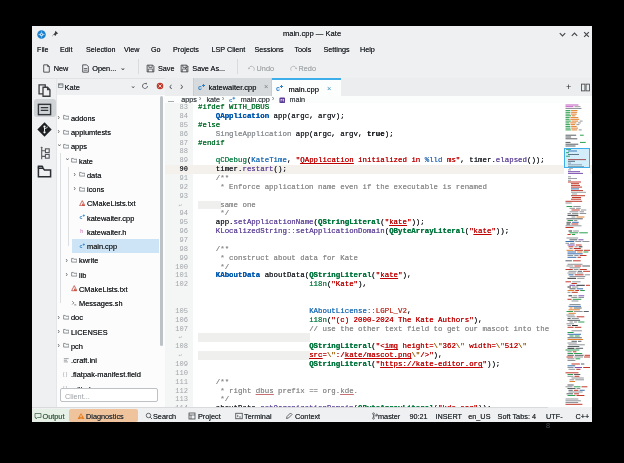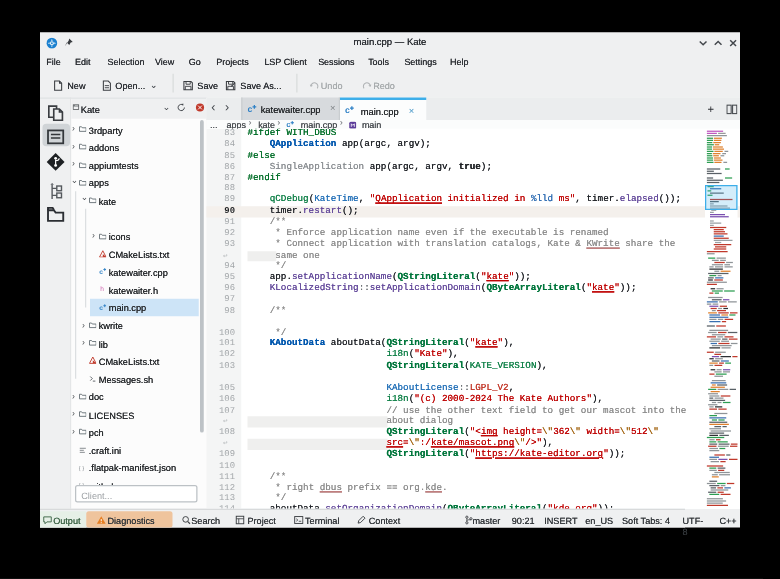--- a/index.html
+++ b/index.html
@@ -189,29 +189,20 @@
         <rect x="9" y="3" width="4" height="4" fill="none" stroke="#55595e" stroke-width="1.2"></rect>
         <rect x="9" y="9" width="4" height="4" fill="none" stroke="#55595e" stroke-width="1.2"></rect>
         <path d="M3.5 2 5 0.5 6.5 2z" fill="#55595e"></path>
       </svg>
     <svg class="sbi" style="top:86px" viewBox="0 0 16 16">
         <path d="M1.5 4.5h5l1.5 2h6.5v7h-13z" fill="none" stroke="#2b2e33" stroke-width="1.6"></path>
         <path d="M1.5 4.5v-2h4l1 1.5" fill="none" stroke="#2b2e33" stroke-width="1.6"></path>
       </svg>
   </div>
   <div id="tree">
-<div class="trow" style="top:18.40px">
-        <span class="texp" style="left:0.5px">›</span>
-        <span class="ticonw" style="left:5.5px">
-          <svg class="ticon" viewBox="0 0 16 16">
-            <path d="M1.5 3.5h4l1.5 2h7.5v7h-13z" fill="none" stroke="#556066" stroke-width="1.6"></path>
-          </svg>
-        </span>
-        <span class="tlabel" style="left:14.0px">3rdparty</span>
-      </div>
 <div class="trow" style="top:32.65px">
         <span class="texp" style="left:0.5px">›</span>
         <span class="ticonw" style="left:5.5px">
           <svg class="ticon" viewBox="0 0 16 16">
             <path d="M1.5 3.5h4l1.5 2h7.5v7h-13z" fill="none" stroke="#556066" stroke-width="1.6"></path>
           </svg>
         </span>
         <span class="tlabel" style="left:14.0px">addons</span>
       </div>
 <div class="trow" style="top:46.90px">
@@ -234,20 +225,29 @@
       </div>
 <div class="trow" style="top:75.40px">
         <span class="texpo" style="left:7.5px">⌄</span>
         <span class="ticonw" style="left:13.5px">
           <svg class="ticon" viewBox="0 0 16 16">
             <path d="M1.5 3.5h4l1.5 2h7.5v7h-13z" fill="none" stroke="#556066" stroke-width="1.6"></path>
           </svg>
         </span>
         <span class="tlabel" style="left:22.0px">kate</span>
       </div>
+<div class="trow" style="top:89.65px">
+        <span class="texp" style="left:16.5px">›</span>
+        <span class="ticonw" style="left:21.5px">
+          <svg class="ticon" viewBox="0 0 16 16">
+            <path d="M1.5 3.5h4l1.5 2h7.5v7h-13z" fill="none" stroke="#556066" stroke-width="1.6"></path>
+          </svg>
+        </span>
+        <span class="tlabel" style="left:30.0px">data</span>
+      </div>
 <div class="trow" style="top:103.90px">
         <span class="texp" style="left:16.5px">›</span>
         <span class="ticonw" style="left:21.5px">
           <svg class="ticon" viewBox="0 0 16 16">
             <path d="M1.5 3.5h4l1.5 2h7.5v7h-13z" fill="none" stroke="#556066" stroke-width="1.6"></path>
           </svg>
         </span>
         <span class="tlabel" style="left:30.0px">icons</span>
       </div>
 <div class="trow" style="top:118.15px">
@@ -358,21 +358,21 @@
           </svg>
         </span>
         <span class="tlabel" style="left:14.0px">.craft.ini</span>
       </div>
 <div class="trow" style="top:289.15px">
         <span class="ticonw" style="left:5.5px">
           <svg class="ticon" viewBox="0 0 16 16">
             <text x="0" y="12" font-size="11" font-family="Liberation Sans" fill="#8a9095">{ }</text>
           </svg>
         </span>
-        <span class="tlabel" style="left:14.0px">.flatpak-manifest.json</span>
+        <span class="tlabel" style="left:14.0px">.flatpak-manifest.field</span>
       </div>
 <div class="trow" style="top:303.40px">
         <span class="ticonw" style="left:5.5px">
           <svg class="ticon" viewBox="0 0 16 16">
             <text x="0" y="12" font-size="11" font-family="Liberation Sans" fill="#8a9095">{ }</text>
           </svg>
         </span>
         <span class="tlabel" style="left:14.0px">.github</span>
       </div>
     <div id="thead">
@@ -453,35 +453,35 @@
 <div class="crow" style="top:0.00px"><span class="num">83</span><span class="ctext"><i class="pp">#ifdef WITH_DBUS</i></span></div>
 <div class="crow" style="top:8.86px"><span class="num">84</span><span class="ctext">    <i class="tb">QApplication</i> app(argc, argv);</span></div>
 <div class="crow" style="top:17.72px"><span class="num">85</span><span class="ctext"><i class="pp">#else</i></span></div>
 <div class="crow" style="top:26.58px"><span class="num">86</span><span class="ctext">    <i class="gy">SingleApplication</i> app(argc, argv, <i class="kw">true</i>);</span></div>
 <div class="crow" style="top:35.44px"><span class="num">87</span><span class="ctext"><i class="pp">#endif</i></span></div>
 <div class="crow" style="top:44.30px"><span class="num">88</span><span class="ctext"></span></div>
 <div class="crow" style="top:53.16px"><span class="num">89</span><span class="ctext">    <i class="fn">qCDebug</i>(<i class="ty">KateTime</i>, <i class="st">"<i class="su">QApplication</i> initialized in <i class="fm">%lld</i> ms"</i>, timer.<i class="mf">elapsed</i>());</span></div>
 <div class="crow cur" style="top:62.02px"><span class="num curn">90</span><span class="ctext">    timer.<i class="mf">restart</i>();</span></div>
 <div class="crow" style="top:70.88px"><span class="num">91</span><span class="ctext">    <i class="cm">/**</i></span></div>
 <div class="crow" style="top:79.74px"><span class="num">92</span><span class="ctext">     <i class="cm">* Enforce application name even if the executable is renamed</i></span></div>
-<div class="crow" style="top:88.60px"><span class="num">93</span><span class="ctext">     <i class="cm">* Connect application with translation catalogs, Kate &amp; <i class="su">KWrite</i> share the</i></span></div>
+<div class="crow" style="top:88.60px"><span class="num">93</span></div>
 <div class="crow" style="top:97.46px"><span class="wfill" style="left:33.4px;width:22.3px"></span><span class="num wrap"><span class="wrapmark">↩</span></span><span class="ctext">     <i class="cm">same one</i></span></div>
 <div class="crow" style="top:106.32px"><span class="num">94</span><span class="ctext">     <i class="cm">*/</i></span></div>
 <div class="crow" style="top:115.18px"><span class="num">95</span><span class="ctext">    app.<i class="mf">setApplicationName</i>(<i class="fg">QStringLiteral</i>(<i class="st">"<i class="su">kate</i>"</i>));</span></div>
 <div class="crow" style="top:124.04px"><span class="num">96</span><span class="ctext">    <i class="mf">KLocalizedString</i><i class="pc">::</i><i class="mf">setApplicationDomain</i>(<i class="fg">QByteArrayLiteral</i>(<i class="st">"<i class="su">kate</i>"</i>));</span></div>
 <div class="crow" style="top:132.90px"><span class="num">97</span><span class="ctext"></span></div>
 <div class="crow" style="top:141.76px"><span class="num">98</span><span class="ctext">    <i class="cm">/**</i></span></div>
+<div class="crow" style="top:150.62px"><span class="num">99</span><span class="ctext">     <i class="cm">* construct about data for Kate</i></span></div>
 <div class="crow" style="top:159.48px"><span class="num">100</span><span class="ctext">     <i class="cm">*/</i></span></div>
 <div class="crow" style="top:168.34px"><span class="num">101</span><span class="ctext">    <i class="tb">KAboutData</i> aboutData(<i class="fg">QStringLiteral</i>(<i class="st">"<i class="su">kate</i>"</i>),</span></div>
 <div class="crow" style="top:177.20px"><span class="num">102</span><span class="ctext">                         <i class="fn">i18n</i>(<i class="st">"Kate"</i>),</span></div>
-<div class="crow" style="top:186.06px"><span class="num">103</span><span class="ctext">                         <i class="fg">QStringLiteral</i>(<i class="fn">KATE_VERSION</i>),</span></div>
 <div class="crow" style="top:203.78px"><span class="num">105</span><span class="ctext">                         <i class="ty">KAboutLicense</i><i class="pc">::</i><i class="en">LGPL_V2</i>,</span></div>
 <div class="crow" style="top:212.64px"><span class="num">106</span><span class="ctext">                         <i class="fn">i18n</i>(<i class="st">"(c) 2000-2024 The Kate Authors"</i>),</span></div>
 <div class="crow" style="top:221.50px"><span class="num">107</span><span class="ctext">                         <i class="cm">// use the other text field to get our mascot into the</i></span></div>
-<div class="crow" style="top:230.36px"><span class="wfill" style="left:33.4px;width:111.3px"></span><span class="num wrap"><span class="wrapmark">↩</span></span><span class="ctext">                         <i class="cm">about dialog</i></span></div>
+<div class="crow" style="top:230.36px"><span class="wfill" style="left:33.4px;width:111.3px"></span><span class="num wrap"><span class="wrapmark">↩</span></span></div>
 <div class="crow" style="top:239.22px"><span class="num">108</span><span class="ctext">                         <i class="fg">QStringLiteral</i>(<i class="st">"&lt;<i class="su">img</i> height=<i class="es">\"</i>362<i class="es">\"</i> width=<i class="es">\"</i>512<i class="es">\"</i></i></span></div>
 <div class="crow" style="top:248.08px"><span class="wfill" style="left:33.4px;width:111.3px"></span><span class="num wrap"><span class="wrapmark">↩</span></span><span class="ctext">                         <i class="st"><i class="su">src</i>=<i class="es">\"</i>:/<i class="su">kate/mascot.png</i><i class="es">\"</i>/&gt;"</i>),</span></div>
 <div class="crow" style="top:256.94px"><span class="num">109</span><span class="ctext">                         <i class="fg">QStringLiteral</i>(<i class="st">"<i class="su">https://kate-editor.org</i>"</i>));</span></div>
 <div class="crow" style="top:265.80px"><span class="num">110</span><span class="ctext"></span></div>
 <div class="crow" style="top:274.66px"><span class="num">111</span><span class="ctext">    <i class="cm">/**</i></span></div>
 <div class="crow" style="top:283.52px"><span class="num">112</span><span class="ctext">     <i class="cm">* right <i class="su">dbus</i> prefix == org.<i class="su">kde</i>.</i></span></div>
 <div class="crow" style="top:292.38px"><span class="num">113</span><span class="ctext">     <i class="cm">*/</i></span></div>
 <div class="crow" style="top:301.24px"><span class="num">114</span><span class="ctext">    aboutData.<i class="mf">setOrganizationDomain</i>(<i class="fg">QByteArrayLiteral</i>(<i class="st">"kde.org"</i>));</span></div>
     </div>
     <div id="minimap">

